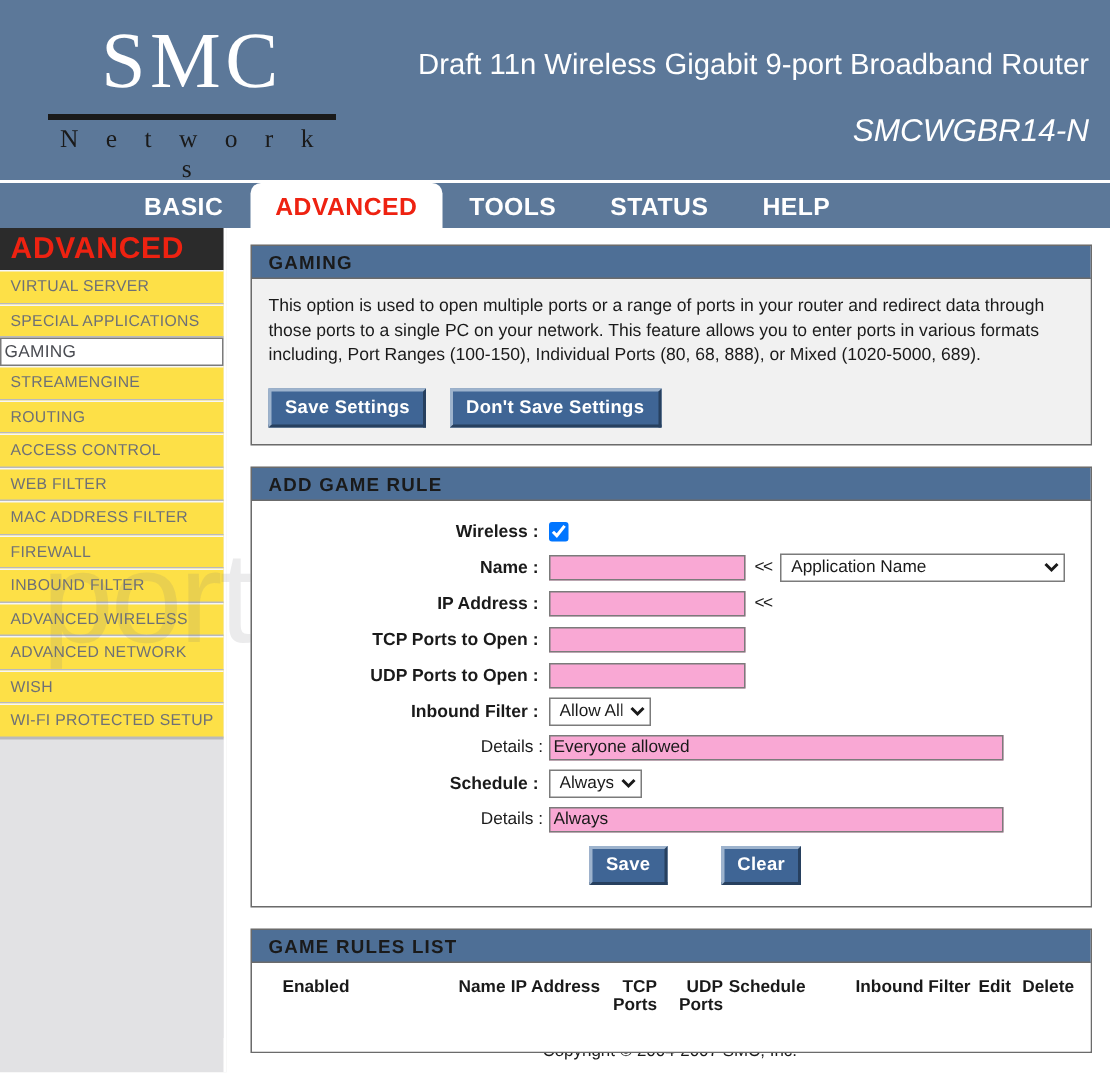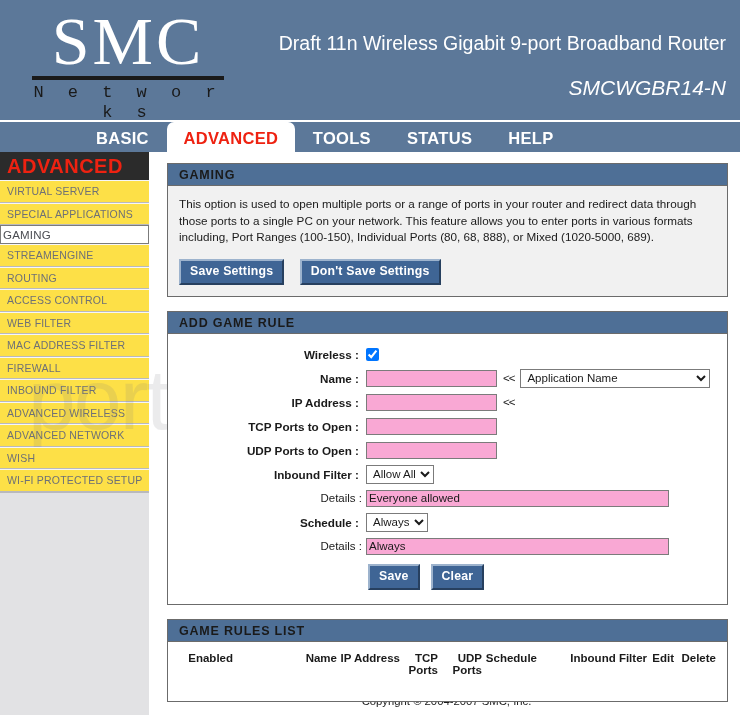--- a/index.html
+++ b/index.html
@@ -38,33 +38,33 @@
     overflow: hidden;
   }
   .logo-block {
     position: absolute;
     left: 28px; top: 8px;
     width: 200px;
     text-align: center;
   }
   .logo-smc {
     font-family: "Liberation Serif", serif;
-    font-size: 68px;
+    font-size: 53px;
     line-height: 66px;
     color: #ffffff;
     letter-spacing: 3px;
     font-weight: 400;
   }
   .logo-rule {
     height: 4px;
     background: #1a1a1a;
     margin: 2px 4px 3px 4px;
   }
   .logo-networks {
-    font-family: Liberation Mono, monospace;
+    font-family: Liberation Serif, serif;
     font-size: 17px;
     letter-spacing: 7px;
     color: #1a1a1a;
     font-weight: 400;
     line-height: 20px;
   }
   .banner-title {
     position: absolute;
     right: 14px; top: 32px;
     font-size: 19.5px;
@@ -273,21 +273,21 @@
     cursor: pointer;
   }
   .detail-label {
     width: 187px;
     text-align: right;
     padding-right: 4px;
     font-size: 11.5px;
     color: #1a1a1a;
     white-space: nowrap;
   }
-  .save-row { margin-top: 7px; }
+  .save-row { margin-top: 7px; gap: 25px; }
   .save-row .pad { width: 189px; }
 
   
   .rules-table {
     width: 100%;
     border-collapse: collapse;
     font-size: 11.5px;
   }
   .rules-table th {
     font-weight: bold;

